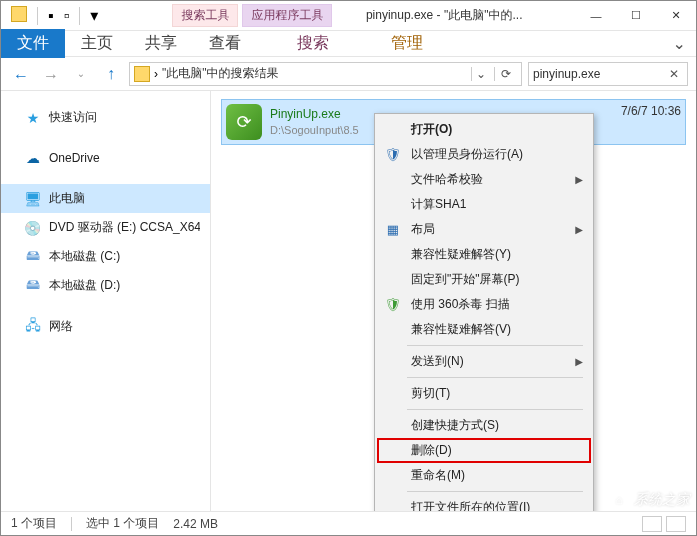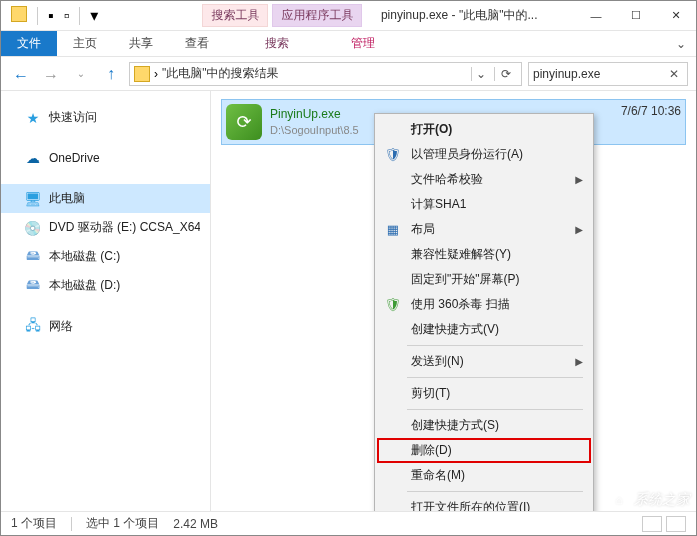--- a/index.html
+++ b/index.html
@@ -3,33 +3,33 @@
 <meta charset="utf-8">
 <style>
 * { box-sizing: border-box; margin: 0; padding: 0; font-family: "Microsoft YaHei", "Segoe UI", sans-serif; }
 body { width: 697px; height: 536px; background: #fff; overflow: hidden; position: relative; border: 1px solid #888; }
 
 .titlebar { height: 30px; display: flex; align-items: center; border-bottom: 1px solid #e5e5e5; }
 .titlebar-left { display: flex; align-items: center; padding-left: 6px; gap: 2px; }
 .tb-icon { width: 16px; height: 16px; display: inline-block; }
 .tb-sep { width: 1px; height: 18px; background: #ccc; margin: 0 4px; }
 .tb-btn { padding: 4px; cursor: default; }
-.tab-groups { display: flex; gap: 4px; margin-left: 100px; }
+.tab-groups { display: flex; gap: 4px; margin-left: 70px; }
 .tab-group { text-align: center; font-size: 12px; }
 .tab-group-hdr { padding: 2px 8px; border: 1px solid #f3d6d6; background: #fde8ea; color: #7b3b5f; }
 .tab-group-hdr.app { background: #e9d5f0; border-color: #e0c8ea; }
 .titlebar-title { flex: 1; text-align: center; font-size: 12px; color: #333; padding-right: 20px; }
 .win-controls { display: flex; }
 .win-btn { width: 40px; height: 30px; display: flex; align-items: center; justify-content: center; font-size: 11px; color: #333; }
 
-.ribbon-tabs { height: 26px; display: flex; align-items: center; border-bottom: 1px solid #e5e5e5; font-size: 12px; }
+.ribbon-tabs { height: 26px; display: flex; align-items: center; border-bottom: 1px solid #e5e5e5; font-size: 16px; }
 .ribbon-tab { padding: 4px 16px; color: #444; }
 .ribbon-tab.file { background: #1979ca; color: #fff; }
 .ribbon-tab.search { color: #7b3b5f; }
-.ribbon-tab.manage { color: #be185d; }
+.ribbon-tab.manage { color: #a16207; }
 .ribbon-expand { margin-left: auto; padding: 4px 10px; color: #555; }
 
 .addrbar { height: 34px; display: flex; align-items: center; padding: 4px 8px; gap: 6px; border-bottom: 1px solid #e5e5e5; }
 .nav-btn { width: 24px; height: 24px; display: flex; align-items: center; justify-content: center; color: #999; font-size: 16px; }
 .nav-btn.active { color: #1979ca; }
 .addr-box { flex: 1; height: 24px; border: 1px solid #ccc; display: flex; align-items: center; padding: 0 4px; font-size: 12px; gap: 4px; }
 .addr-icon { width: 16px; height: 16px; background: #ffd86b; border: 1px solid #d4a722; }
 .addr-text { flex: 1; color: #333; }
 .addr-refresh { padding: 0 6px; color: #555; border-left: 1px solid #ccc; }
 .addr-drop { padding: 0 4px; color: #555; border-left: 1px solid #ccc; }
@@ -204,21 +204,21 @@
   <div class="ctx-item">
       <span class="ctx-icon-spacer"></span>
       <span>固定到"开始"屏幕(P)</span>
     </div>
   <div class="ctx-item">
       <span class="ctx-icon" style="color:#3d9b35">🛡</span>
       <span>使用 360杀毒 扫描</span>
     </div>
   <div class="ctx-item">
       <span class="ctx-icon-spacer"></span>
-      <span>创建快捷方式(V)</span>
+      <span>兼容性疑难解答(V)</span>
     </div>
   <div class="ctx-sep"></div>
   <div class="ctx-item">
       <span class="ctx-icon-spacer"></span>
       <span>发送到(N)</span>
       <span class="ctx-arrow">▶</span>
     </div>
   <div class="ctx-sep"></div>
   <div class="ctx-item">
       <span class="ctx-icon-spacer"></span>

